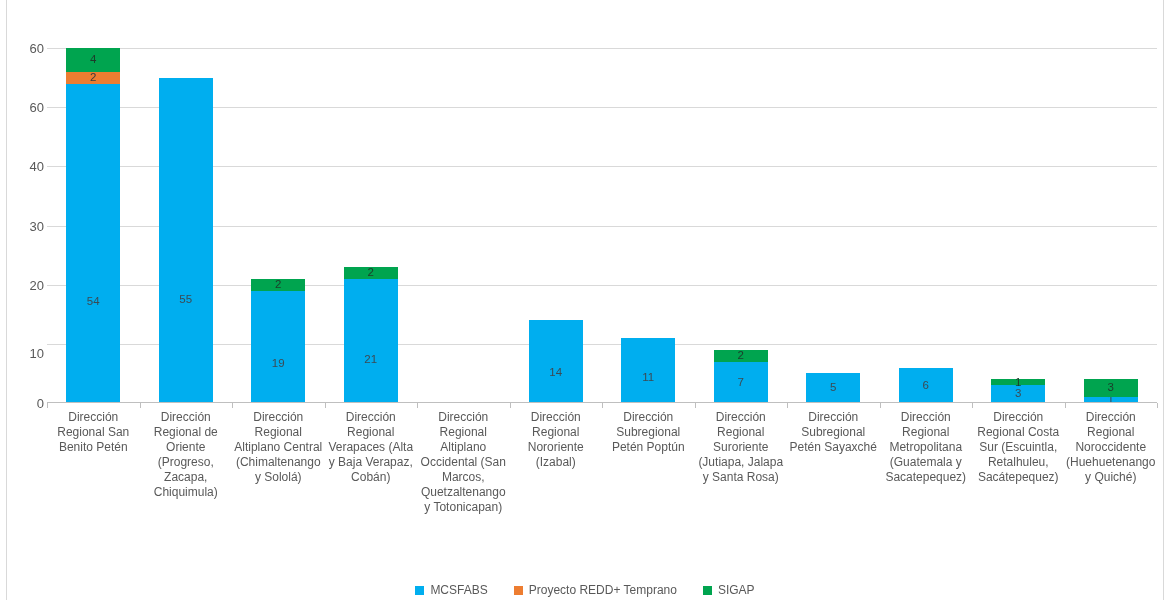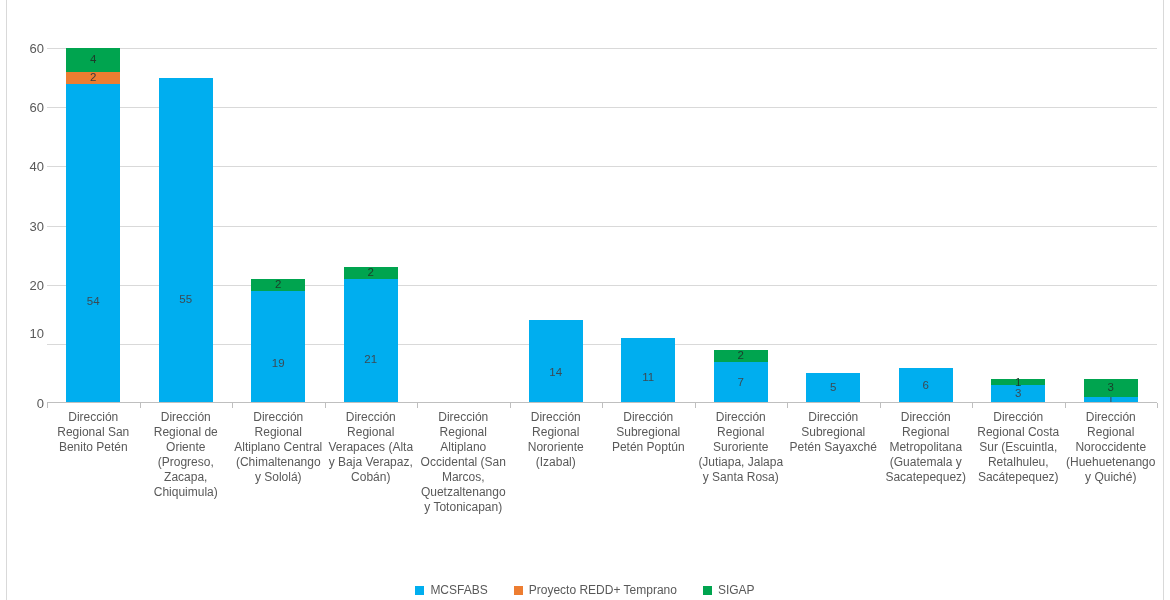--- a/index.html
+++ b/index.html
@@ -163,21 +163,21 @@
     <div id="grid-layer">
         <div class="gridline" style="top: 295.833px;"></div>
         <div class="gridline" style="top: 236.667px;"></div>
         <div class="gridline" style="top: 177.5px;"></div>
         <div class="gridline" style="top: 118.333px;"></div>
         <div class="gridline" style="top: 59.1667px;"></div>
         <div class="gridline" style="top: 0px;"></div>
       </div>
     <div id="yticks-layer">
         <div class="ytick-label" style="top: 355px;">0</div>
-        <div class="ytick-label" style="top: 285px;">10</div>
+        <div class="ytick-label" style="top: 305px;">10</div>
         <div class="ytick-label" style="top: 236.667px;">20</div>
         <div class="ytick-label" style="top: 177.5px;">30</div>
         <div class="ytick-label" style="top: 118.333px;">40</div>
         <div class="ytick-label" style="top: 59.1667px;">60</div>
         <div class="ytick-label" style="top: 0px;">60</div>
       </div>
     <div id="bars-layer">
         <div class="bar-slot" style="left: 0px; width: 92.5px;">
           <div class="bar-stack">
             <div class="seg seg-mcsfabs" style="height: 319.5px; background: rgb(0, 174, 239);">

